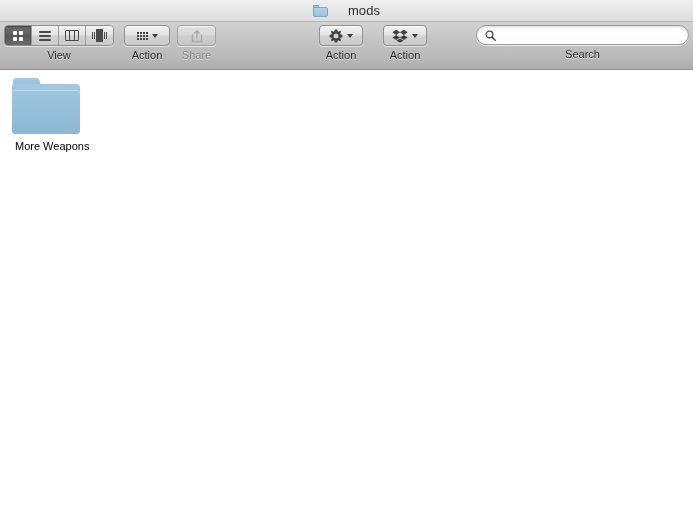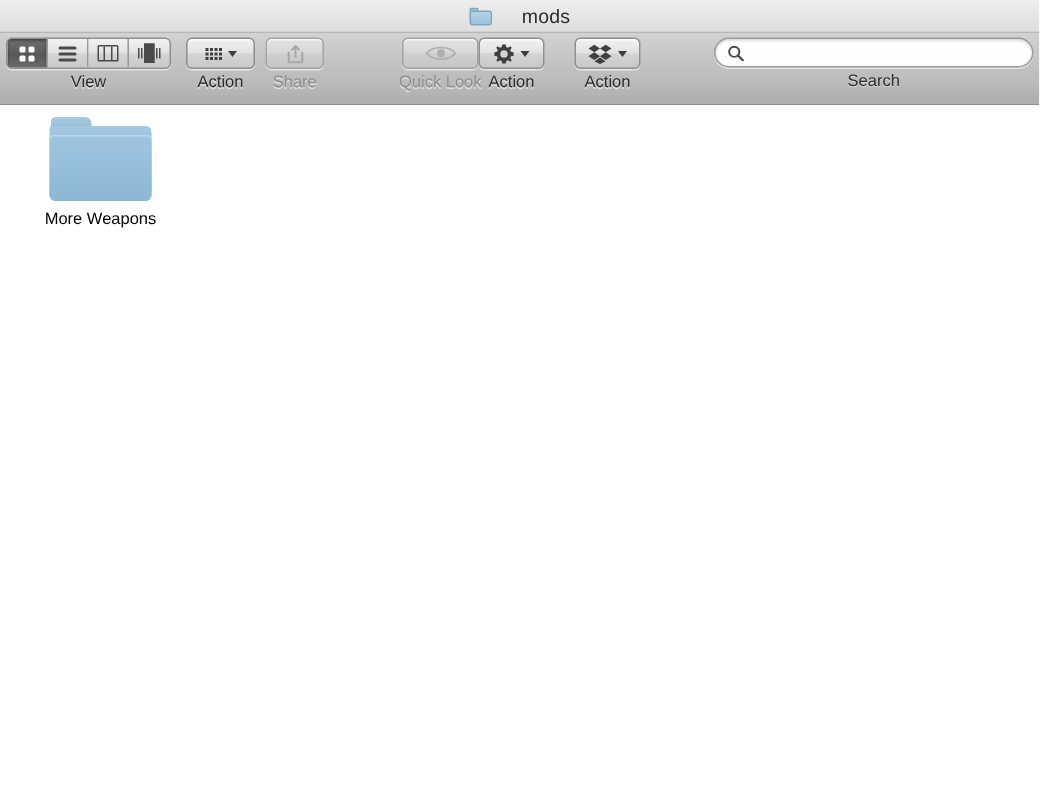--- a/index.html
+++ b/index.html
@@ -235,21 +235,20 @@
     background: #ffffff;
   }
 
   .file-item {
     position: absolute;
     left: 12px;
     top: 8px;
     width: 110px;
     display: flex;
     flex-direction: column;
-    align-items: center;
   }
   .folder-icon {
     position: relative;
     width: 68px;
     height: 56px;
   }
   .folder-icon .f-tab {
     position: absolute;
     left: 1px; top: 0;
     width: 27px; height: 8px;
@@ -359,29 +358,20 @@
       <div class="btn disabled" style="width:39px;">
         <svg class="glyph" width="14" height="14" viewBox="0 0 14 14">
           <path d="M2.5 5.5 L2.5 12.5 L11.5 12.5 L11.5 5.5" fill="none" stroke="#a8a8a8" stroke-width="1.4"></path>
           <path d="M7 9.5 L7 2.2" fill="none" stroke="#a8a8a8" stroke-width="1.4"></path>
           <path d="M4.3 4.6 L7 1.7 L9.7 4.6" fill="none" stroke="#a8a8a8" stroke-width="1.4" stroke-linejoin="round"></path>
         </svg>
       </div>
       <span class="tb-label disabled">Share</span>
     </div>
 
-    <div class="tb-group" style="left:266px;">
-      <div class="btn disabled" style="width:51px;">
-        <svg class="glyph" width="22" height="13" viewBox="0 0 22 13">
-          <path d="M1.5 6.5 C5 1.5 17 1.5 20.5 6.5 C17 11.5 5 11.5 1.5 6.5 Z" fill="none" stroke="#b0b0b0" stroke-width="1.3"></path>
-          <circle cx="11" cy="6.5" r="2.6" fill="#b0b0b0"></circle>
-        </svg>
-      </div>
-      <span class="tb-label disabled">Quick Look</span>
-    </div>
 
     <div class="tb-group" style="left:319px;">
       <div class="btn" style="width:44px;">
         <svg class="glyph" width="14" height="14" viewBox="0 0 14 14">
           <path fill="#3f3f3f" d="M7 0.6 L8.15 0.6 L8.5 2.35 L9.75 2.85 L11.2 1.85 L12.15 2.8 L11.15 4.25 L11.65 5.5 L13.4 5.85 L13.4 7 L13.4 8.15 L11.65 8.5 L11.15 9.75 L12.15 11.2 L11.2 12.15 L9.75 11.15 L8.5 11.65 L8.15 13.4 L7 13.4 L5.85 13.4 L5.5 11.65 L4.25 11.15 L2.8 12.15 L1.85 11.2 L2.85 9.75 L2.35 8.5 L0.6 8.15 L0.6 7 L0.6 5.85 L2.35 5.5 L2.85 4.25 L1.85 2.8 L2.8 1.85 L4.25 2.85 L5.5 2.35 L5.85 0.6 Z"></path>
           <circle cx="7" cy="7" r="2.5" fill="#d2d2d2"></circle>
         </svg>
         <span class="caret"></span>
       </div>
       <span class="tb-label">Action</span>

